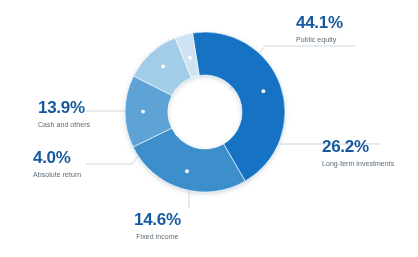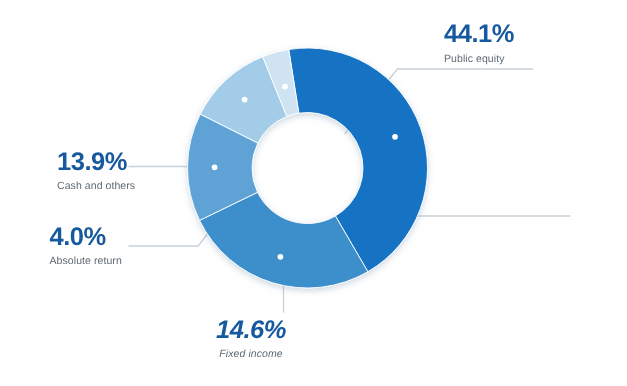--- a/index.html
+++ b/index.html
@@ -55,21 +55,21 @@
     letter-spacing: 0.05px;
     color: #5d6a75;
   }
 
   .callout.align-left  { text-align: left; }
   .callout.align-center{ text-align: center; }
 
   
   #callout-public-equity          { left: 296px; top: 14px; }
   #callout-long-term-investments  { left: 322px; top: 138px; }
-  #callout-fixed-income           { left: 144px; top: 211px; font-style: italic; }
+  #callout-fixed-income           { left: 134px; top: 211px; }
   #callout-cash-and-others        { left: 38px;  top: 99px;  }
   #callout-absolute-return        { left: 33px;  top: 149px; }
 </style>
 </head>
 <body>
 
 <div id="chart-root">
 
   <svg class="chart-svg" viewBox="0 0 418 257">
 
@@ -105,20 +105,24 @@
         <circle cx="163.07430243785598" cy="66.40614642380368" r="1.9" fill="#ffffff"></circle>
         <circle cx="189.98850942785276" cy="57.68630328542961" r="1.9" fill="#ffffff"></circle>
       </g>
   </svg>
 
   <div class="callout align-left" id="callout-public-equity">
     <span class="pct">44.1%</span>
     <span class="cap">Public equity</span>
   </div>
 
+  <div class="callout align-left" id="callout-long-term-investments">
+    <span class="pct">26.2%</span>
+    <span class="cap">Long-term investments</span>
+  </div>
 
   <div class="callout align-center" id="callout-fixed-income">
     <span class="pct">14.6%</span>
     <span class="cap">Fixed income</span>
   </div>
 
   <div class="callout align-left" id="callout-cash-and-others">
     <span class="pct">13.9%</span>
     <span class="cap">Cash and others</span>
   </div>

